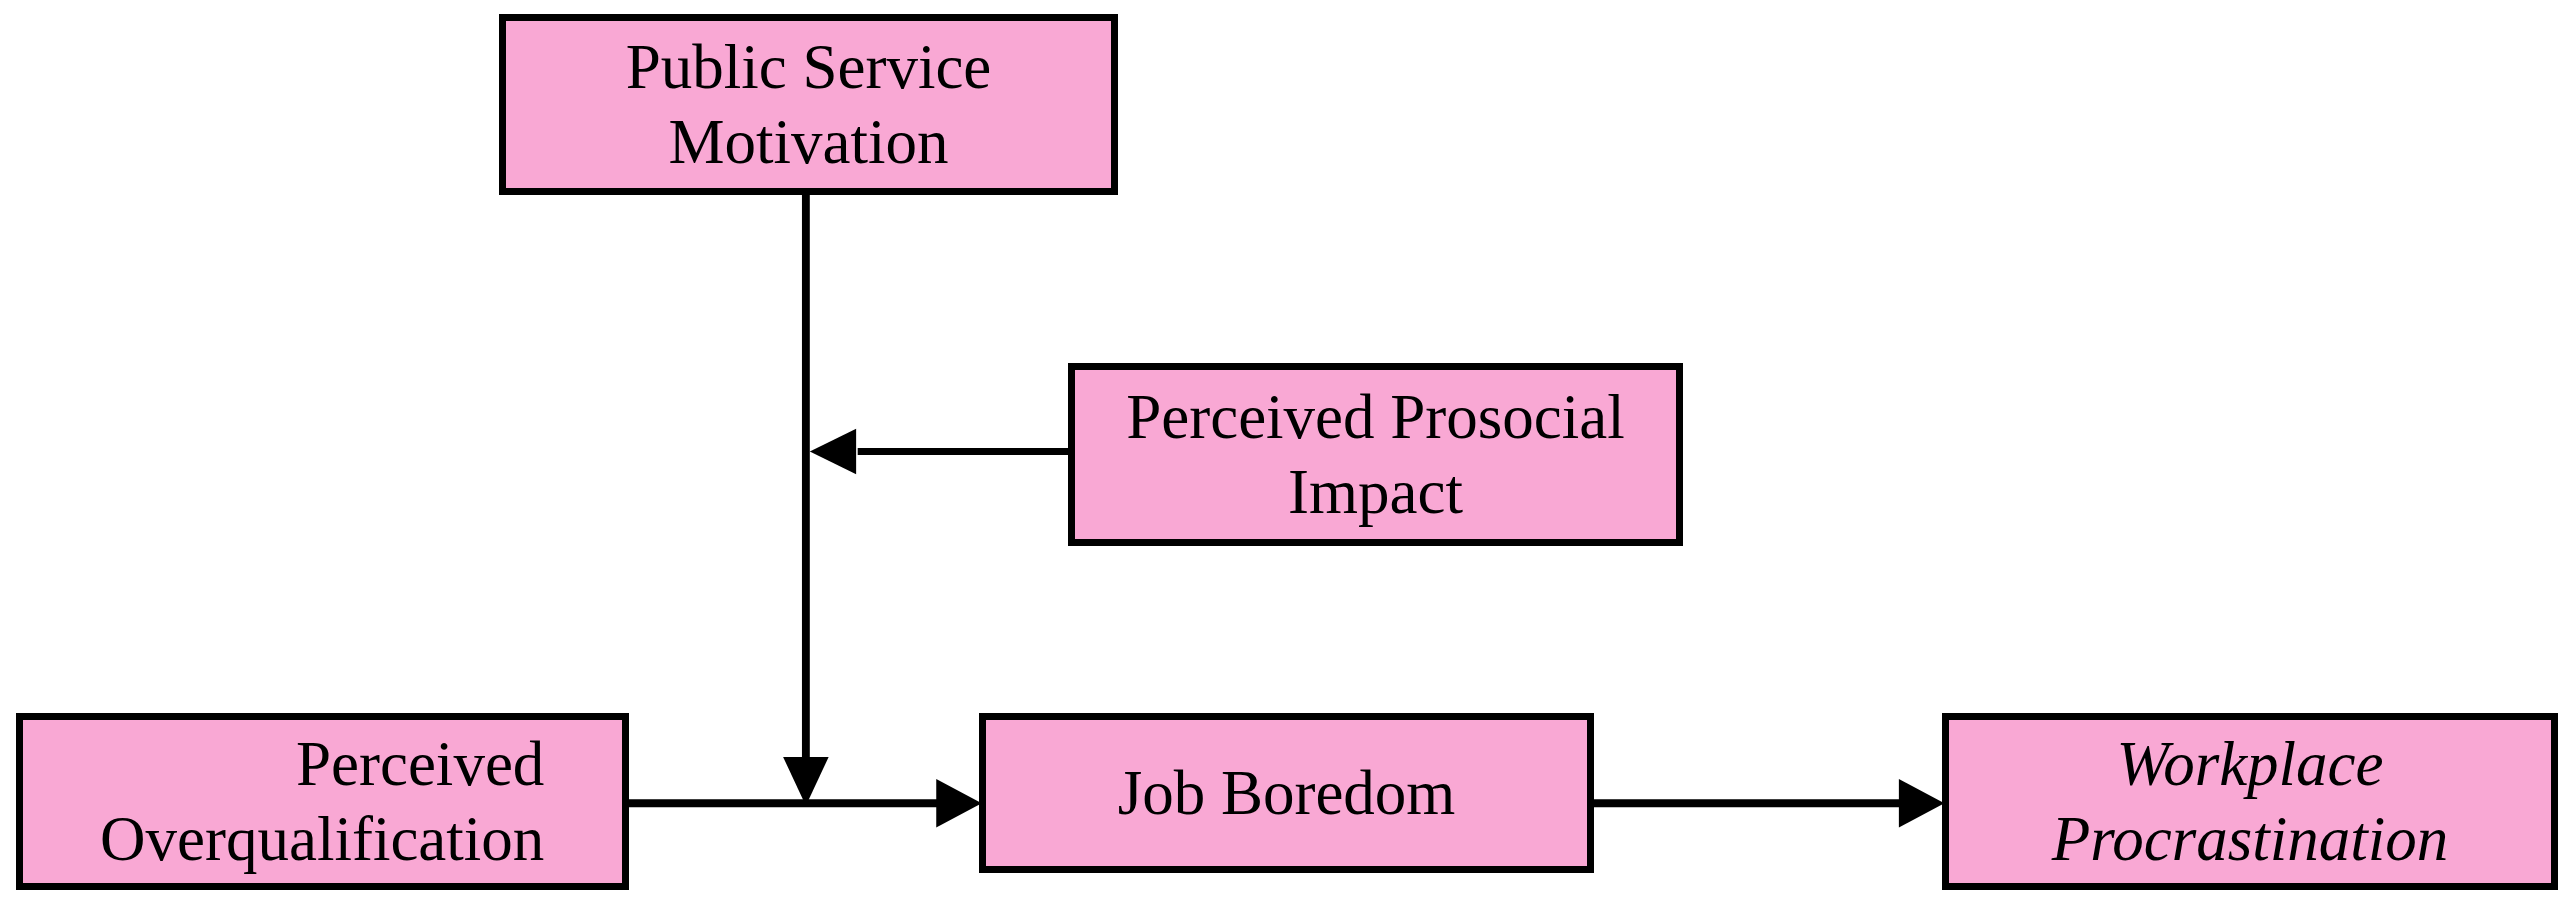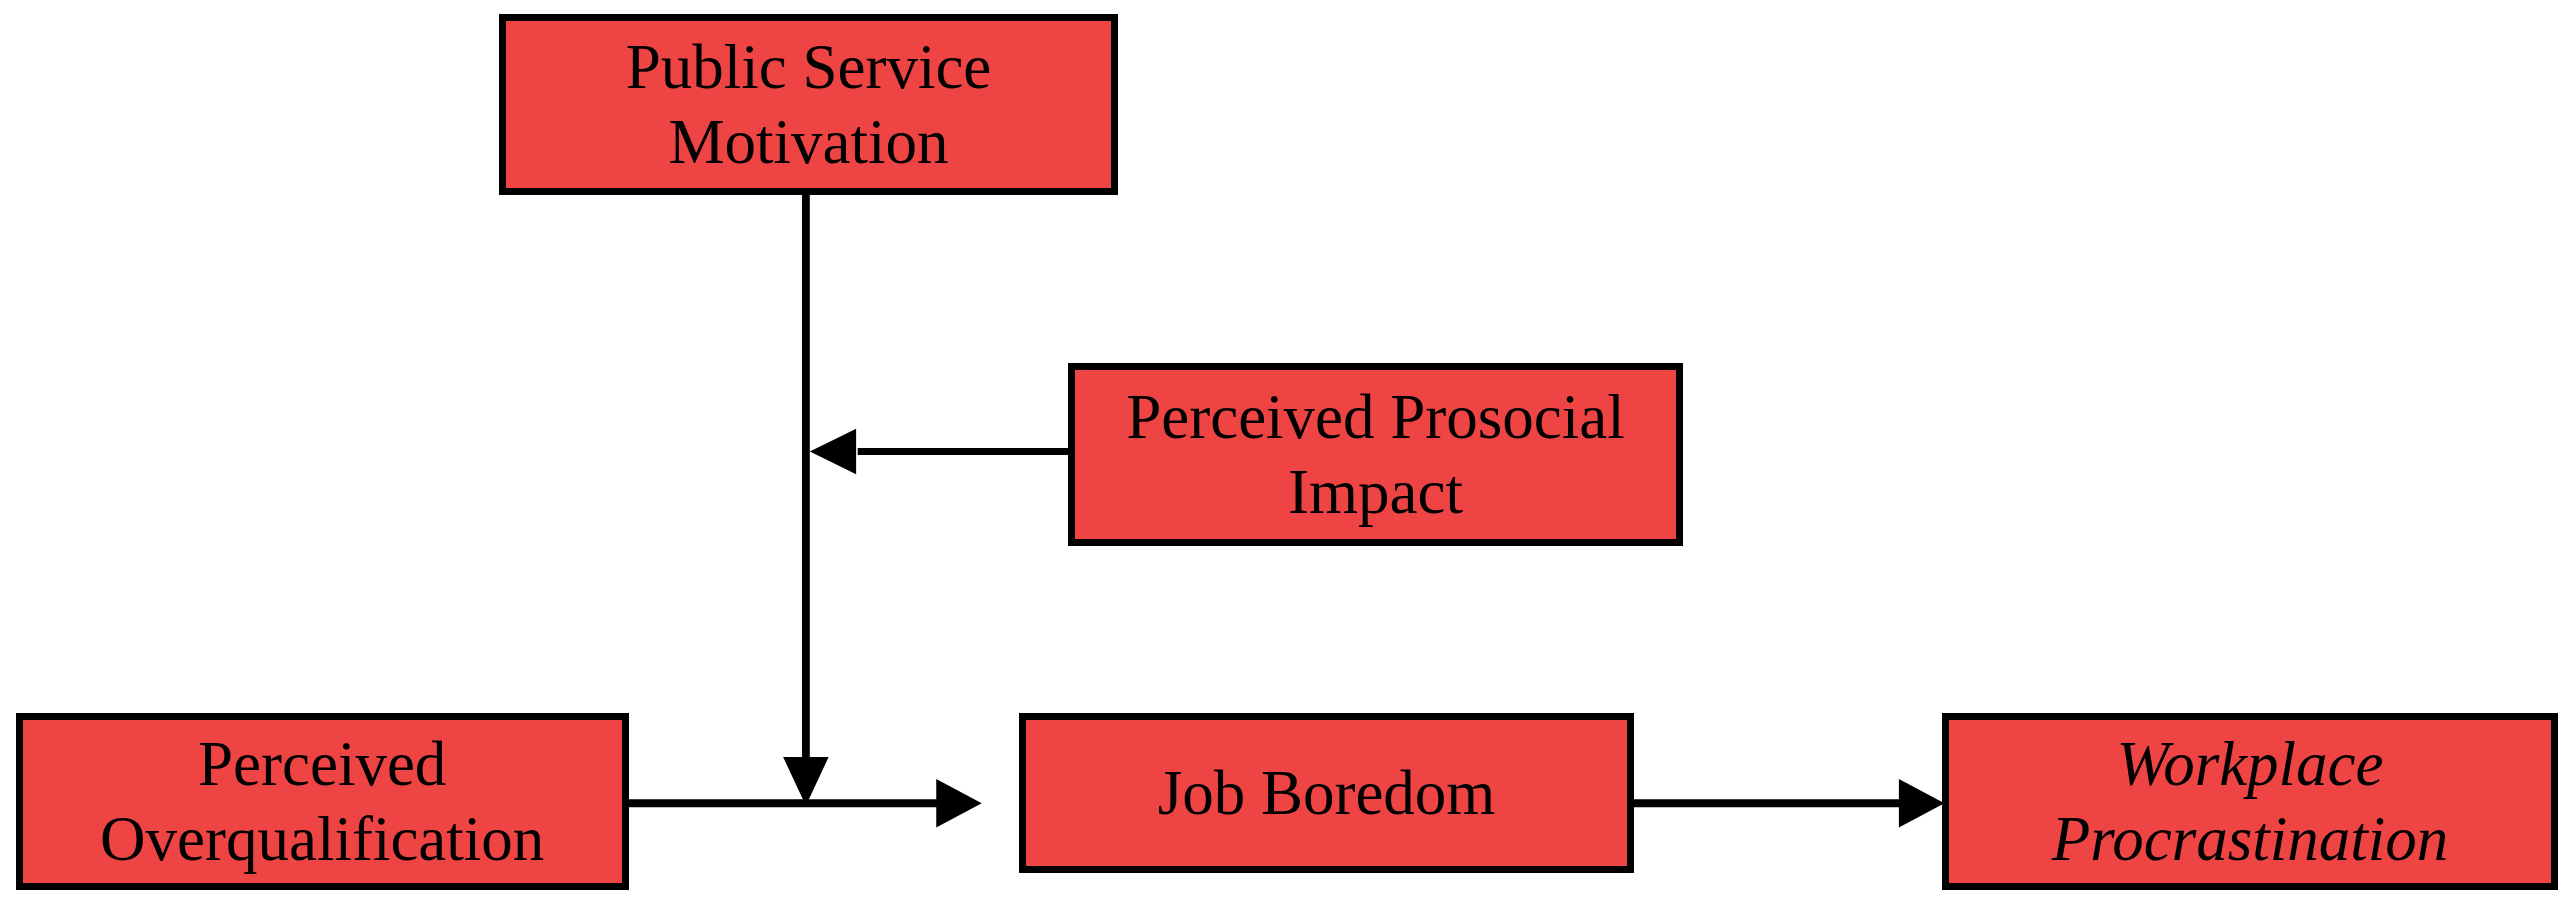--- a/index.html
+++ b/index.html
@@ -18,35 +18,35 @@
     position: absolute;
     left: 0;
     top: 0;
     width: 2576px;
     height: 903px;
   }
   .node {
     position: absolute;
     box-sizing: border-box;
     border: 7.9px solid #000000;
-    background: #ef4444;
+    background: #f9a8d4;
     display: flex;
     align-items: center;
     justify-content: center;
     text-align: center;
     font-family: "Liberation Serif", "DejaVu Serif", serif;
     font-size: 63px;
     line-height: 75px;
     color: #000000;
     white-space: pre-line;
   }
   #node-psm { left: 499px;  top: 14px;  width: 619px; height: 181px; }
   #node-ppi { left: 1068px; top: 363px; width: 615px; height: 183px; }
-  #node-po  { left: 15.7px;   top: 713px; width: 613px; height: 177px; }
-  #node-jb  { left: 1019px; top: 713px; width: 615px; height: 160px; }
+  #node-po  { left: 15.7px;   top: 713px; width: 613px; height: 177px; text-align: right; }
+  #node-jb  { left: 979px; top: 713px; width: 615px; height: 160px; }
   #node-wp  { left: 1942px; top: 713px; width: 616px; height: 177px; font-style: italic; }
 </style>
 </head>
 <body>
 
 <div class="stage">
 
   <svg class="arrow-layer" viewBox="0 0 3280 1150" xmlns="http://www.w3.org/2000/svg">
 
     <g>

